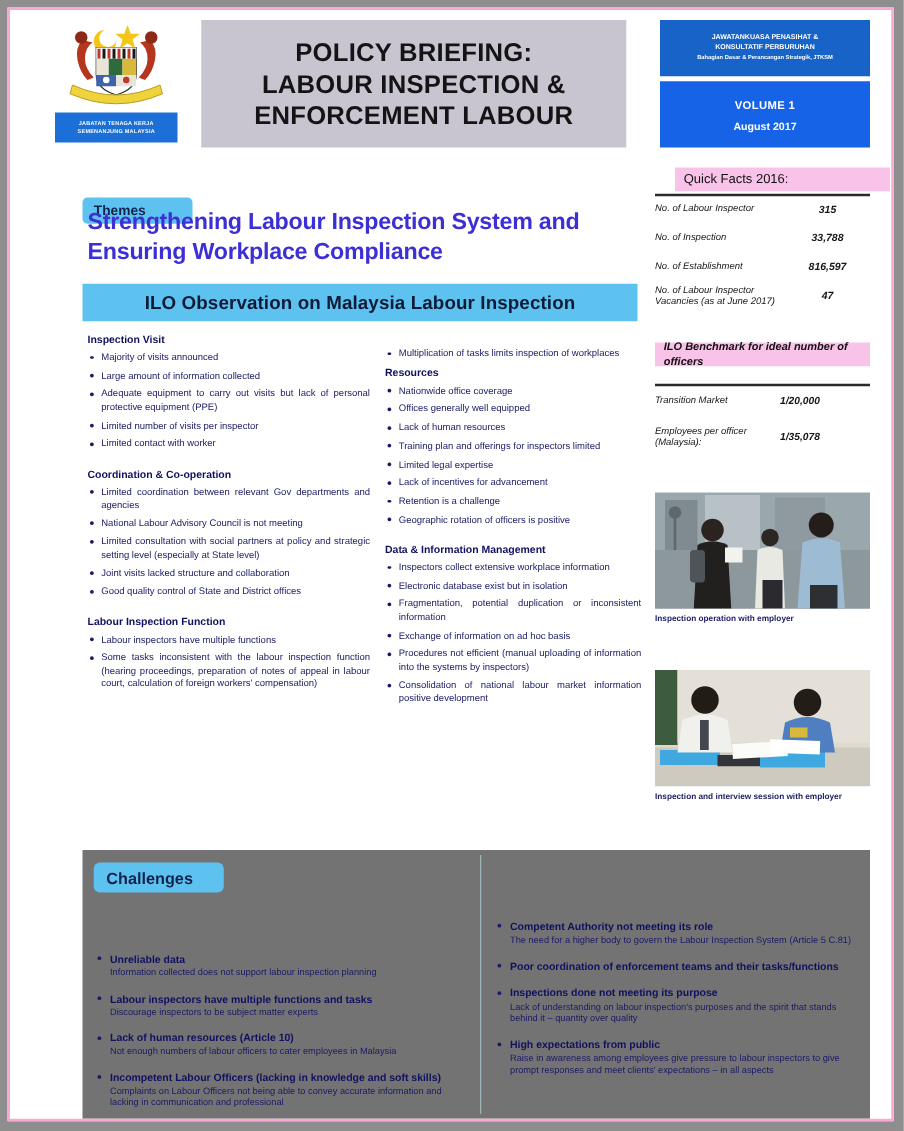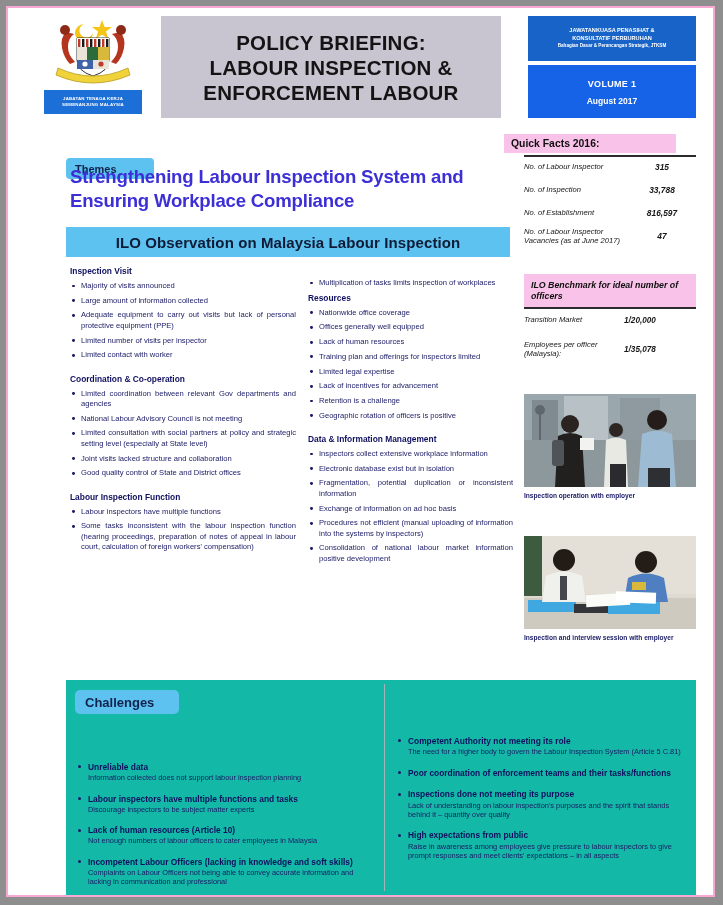--- a/index.html
+++ b/index.html
@@ -97,44 +97,44 @@
     position:relative;padding-left:11px;margin-bottom:4.3px;
     text-align:justify;color:#1a1a66;
   }
   ul.bl li:before{
     content:"";position:absolute;left:2px;top:3.6px;
     width:2.8px;height:2.8px;border-radius:50%;background:#1a1a66;
   }
 
   
   .qf-head{
-    position:absolute;left:496px;top:126px;width:172px;height:19px;
+    position:absolute;left:532px;top:126px;width:172px;height:19px;
     background:#f9c2e8;
     display:flex;align-items:center;padding-left:7px;box-sizing:border-box;
-    color:#101010;font-size:10.4px;font-weight:bold;text-align:center;
+    color:#101010;font-size:10.4px;font-weight:normal;text-align:center;
   }
   .qf-rule{
     position:absolute;left:516px;width:172px;height:2px;background:#2b2b2b;
   }
   .qf-table{
     position:absolute;left:516px;top:150px;width:172px;
   }
   .qf-row{
     display:flex;align-items:center;margin-bottom:6px;min-height:17px;
   }
   .qf-lbl{
     width:104px;font-size:7.6px;font-style:italic;color:#161616;
     line-height:9.4px;
   }
   .qf-val{
     flex:1;font-size:8.4px;font-style:italic;font-weight:bold;color:#161616;
     text-align:center;
   }
   .ilo-bm-head{
-    position:absolute;left:516px;top:266px;width:172px;height:34px;
+    position:absolute;left:516px;top:266px;width:172px;height:19px;
     background:#f9c2e8;
     display:flex;align-items:center;padding:0 7px;box-sizing:border-box;
     color:#101010;font-size:8.8px;font-style:italic;font-weight:bold;line-height:11.5px;
   }
   .bm-table{
     position:absolute;left:516px;top:304px;width:172px;
   }
   .bm-row{display:flex;align-items:center;margin-bottom:12px;min-height:16px;}
   .bm-lbl{width:100px;font-size:7.6px;font-style:italic;color:#161616;line-height:9.4px;}
   .bm-val{flex:1;font-size:8.2px;font-style:italic;font-weight:bold;color:#161616;text-align:left;}
@@ -145,21 +145,21 @@
   }
   .photo svg{display:block;}
   .cap{
     position:absolute;left:516px;width:176px;
     font-size:6.6px;font-weight:bold;color:#1a1a66;line-height:8.6px;
   }
 
   
   .challenges{
     position:absolute;left:58px;top:672px;width:630px;height:215px;
-    background:#14b8a6;
+    background:#737373;
   }
   .ch-badge{
     position:absolute;left:9px;top:10px;width:104px;height:24px;
     background:#5ec2f0;border-radius:5px;
     display:flex;align-items:center;padding-left:10px;box-sizing:border-box;
     color:#10234d;font-size:13px;font-weight:bold;
   }
   .ch-divider{
     position:absolute;left:318px;top:4px;width:1px;height:207px;background:#9fb5b8;
   }

